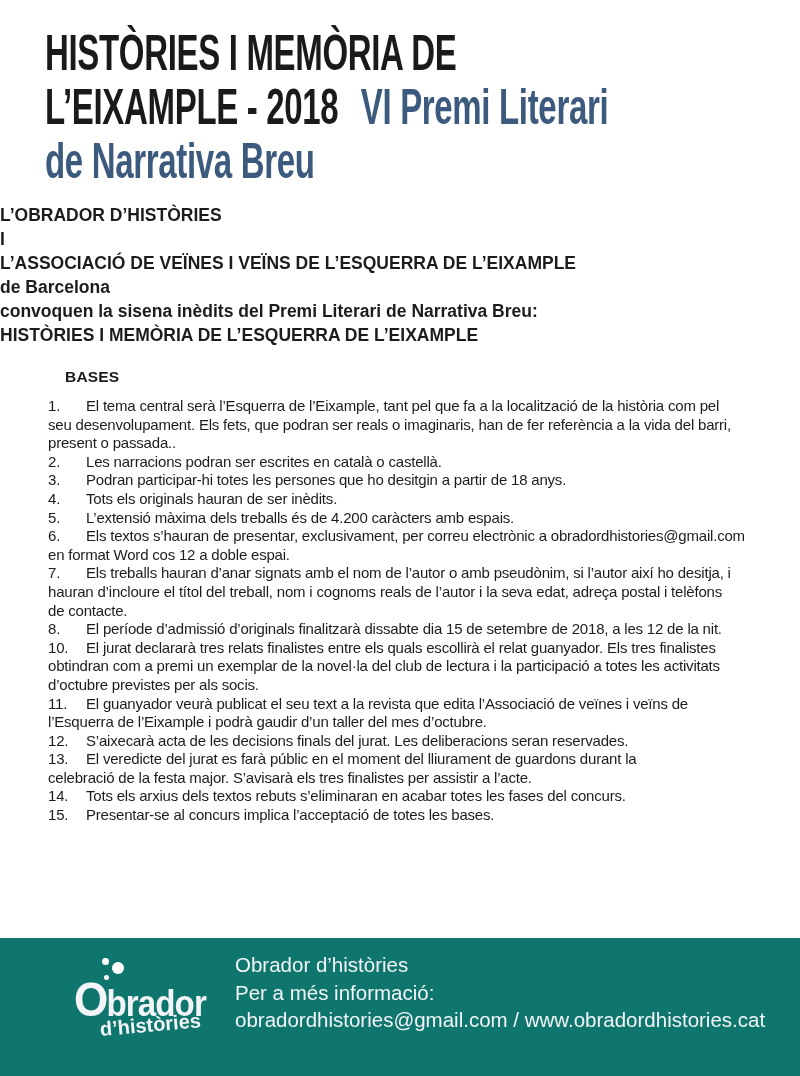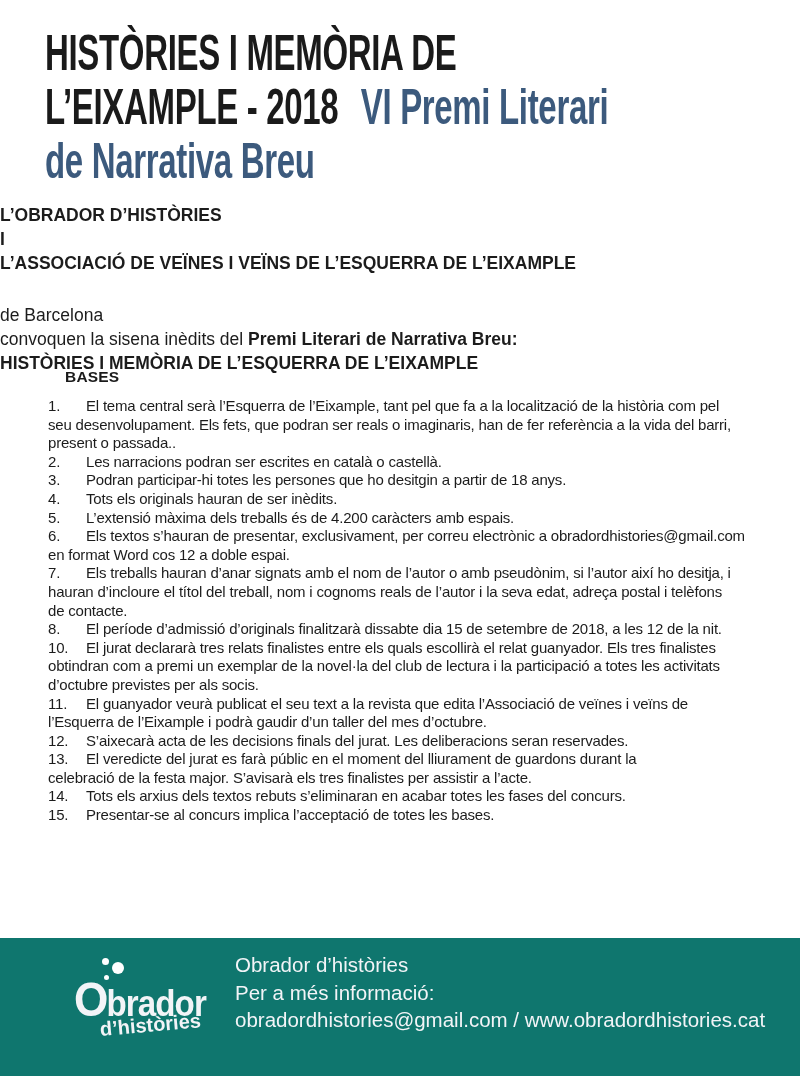--- a/index.html
+++ b/index.html
@@ -9,21 +9,21 @@
   }
   
   .title{position:absolute;left:45px;top:26px;font-weight:bold;font-size:50px;
          line-height:54px;white-space:nowrap;letter-spacing:-0.5px;}
   .tline{transform:scaleX(0.66);transform-origin:0 0;}
   .t-blue{color:#3c5a7d;padding-left:34px;}
   .t-blue2{color:#3c5a7d;}
   
   .intro{position:absolute;left:0;top:203px;width:800px;
          font-size:17.5px;line-height:24px;font-weight:bold;color:#1c1c1c;}
-  .intro .reg{font-weight:normal;margin-top:28px;}
+  .intro .reg{font-weight:bold;}
   
   .bases-h{position:absolute;left:65px;top:368px;font-size:15.5px;font-weight:bold;letter-spacing:0.2px;}
   .bases{position:absolute;left:48px;top:397px;width:730px;font-size:15px;
          line-height:18.6px;letter-spacing:-0.2px;color:#1c1c1c;}
   .bl{white-space:nowrap;}
   .num{display:inline-block;width:38px;}
   
   .footer{position:absolute;left:0;top:938px;width:800px;height:138px;background:#0f766e;color:#f2f4f7;}
   .finfo{position:absolute;left:235px;top:13px;font-size:20.5px;line-height:27.5px;}
   .logo{position:absolute;left:70px;top:16px;width:170px;height:112px;}

